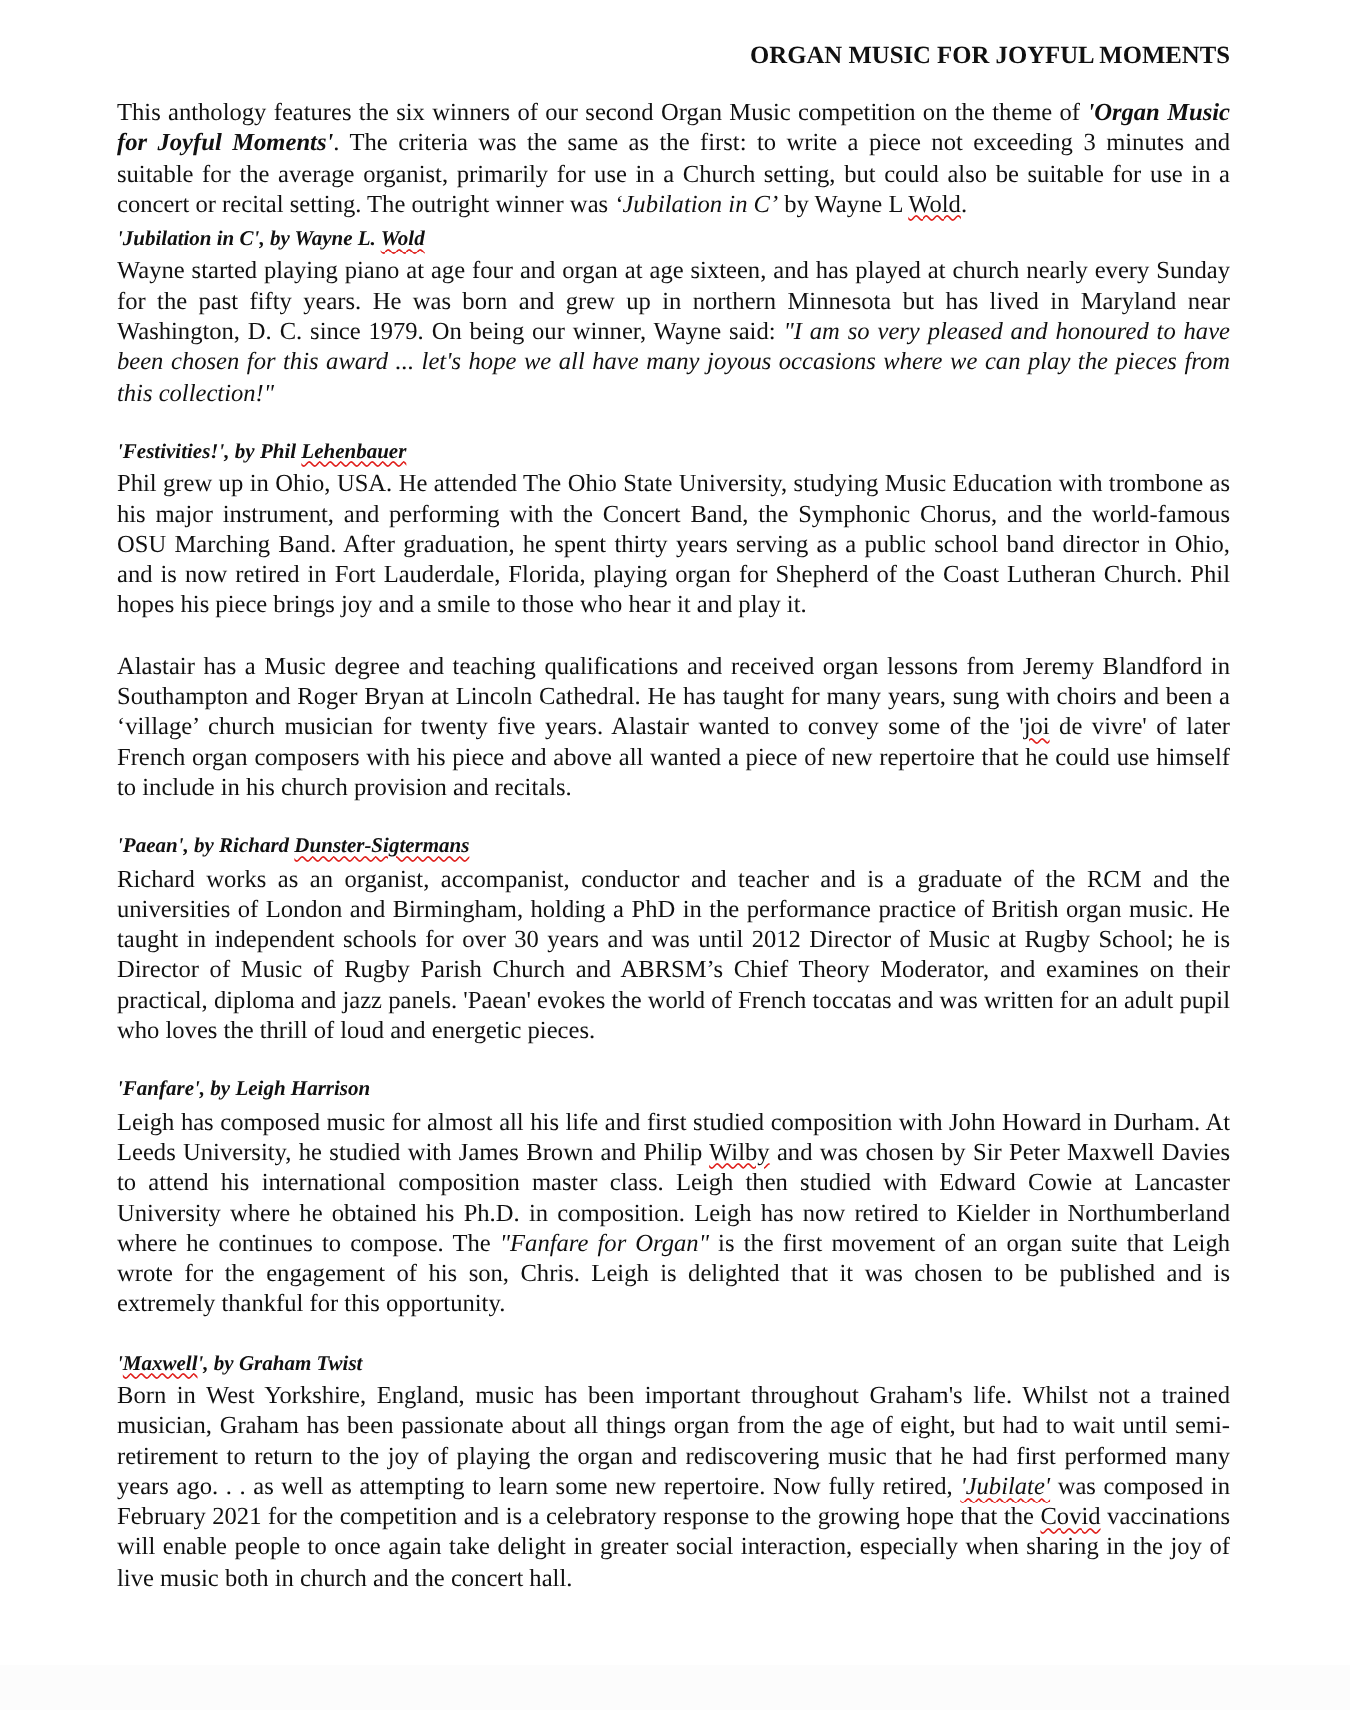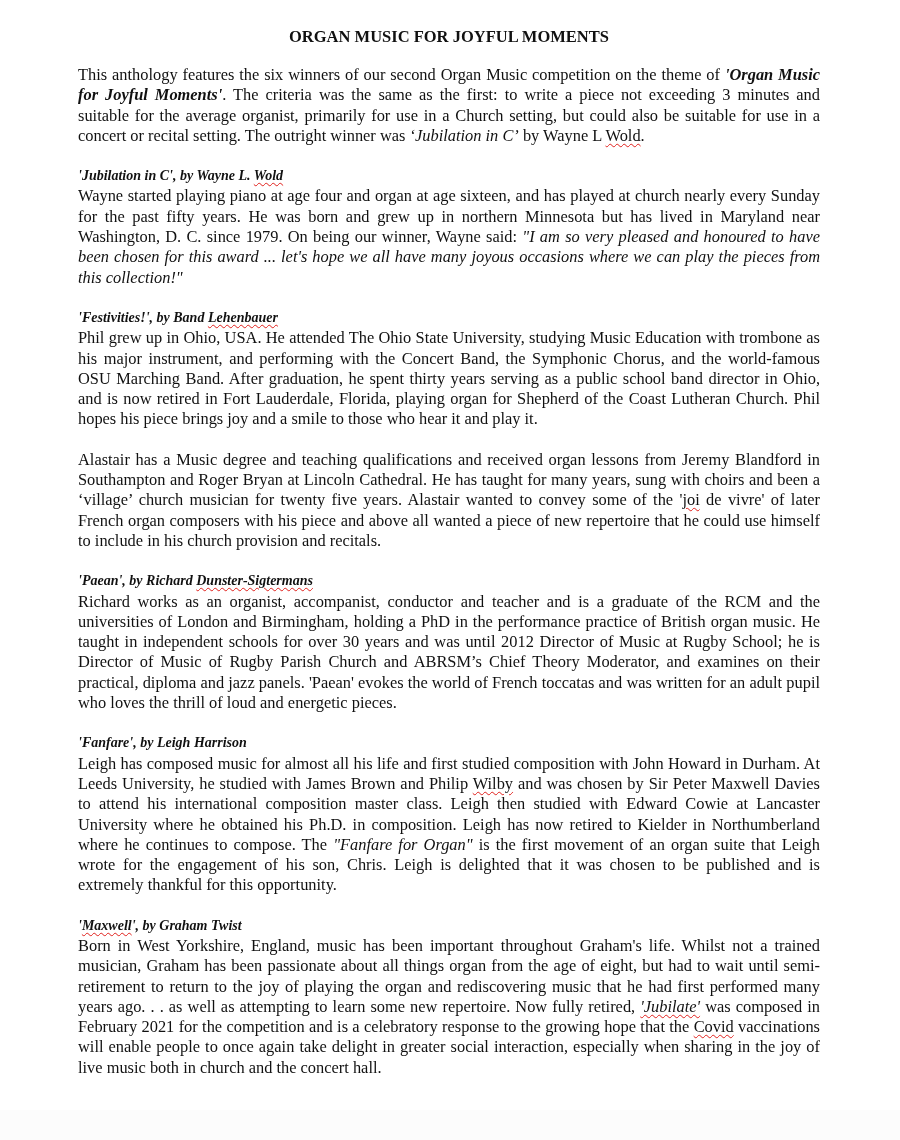--- a/index.html
+++ b/index.html
@@ -12,34 +12,34 @@
     overflow: hidden;
     position: relative;
   }
   .page {
     position: absolute;
     left: 78px;
     top: 26px;
     width: 742px;
   }
   .title {
-    text-align: center;
+    text-align: right;
     font-weight: bold;
     font-size: 16.5px;
     line-height: 22px;
     margin: 0 0 17px 0;
     letter-spacing: 0px;
   }
   p {
     margin: 0;
     font-size: 16.4px;
     line-height: 20.3px;
     text-align: justify;
   }
-  .intro { margin-bottom: 20px; }
+  .intro { margin-bottom: 4px; }
   .section { margin-bottom: 20px; }
   .heading {
     font-weight: bold;
     font-style: italic;
     font-size: 14px;
     line-height: 20.3px;
     margin: 0;
   }
   .bi { font-weight: bold; font-style: italic; }
   .it { font-style: italic; }
@@ -61,21 +61,21 @@
   <h1 class="title">ORGAN MUSIC FOR JOYFUL MOMENTS</h1>
 
   <p class="intro"><span>This anthology features the six winners of our second Organ Music competition on the theme of </span><span class="bi">'Organ Music for Joyful Moments'</span><span>. The criteria was the same as the first: to write a piece not exceeding 3 minutes and suitable for the average organist, primarily for use in a Church setting, but could also be suitable for use in a concert or recital setting. The outright winner was </span><span class="it">‘Jubilation in C’</span><span> by Wayne L </span><span class="sp">Wold</span><span>.</span></p>
 
   <div class="section">
     <p class="heading"><span>'Jubilation in C', by Wayne L. </span><span class="sp">Wold</span></p>
     <p><span>Wayne started playing piano at age four and organ at age sixteen, and has played at church nearly every Sunday for the past fifty years. He was born and grew up in northern Minnesota but has lived in Maryland near Washington, D. C. since 1979. On being our winner, Wayne said: </span><span class="it">"I am so very pleased and honoured to have been chosen for this award ... let's hope we all have many joyous occasions where we can play the pieces from this collection!"</span></p>
   </div>
 
   <div class="section">
-    <p class="heading"><span>'Festivities!', by Band </span><span class="sp">Lehenbauer</span></p>
+    <p class="heading"><span>'Festivities!', by Phil </span><span class="sp">Lehenbauer</span></p>
     <p>Phil grew up in Ohio, USA. He attended The Ohio State University, studying Music Education with trombone as his major instrument, and performing with the Concert Band, the Symphonic Chorus, and the world-famous OSU Marching Band. After graduation, he spent thirty years serving as a public school band director in Ohio, and is now retired in Fort Lauderdale, Florida, playing organ for Shepherd of the Coast Lutheran Church. Phil hopes his piece brings joy and a smile to those who hear it and play it.</p>
   </div>
 
   <div class="section">
     <p><span>Alastair has a Music degree and teaching qualifications and received organ lessons from Jeremy Blandford in Southampton and Roger Bryan at Lincoln Cathedral. He has taught for many years, sung with choirs and been a ‘village’ church musician for twenty five years. Alastair wanted to convey some of the '</span><span class="sp">joi</span><span> de vivre' of later French organ composers with his piece and above all wanted a piece of new repertoire that he could use himself to include in his church provision and recitals.</span></p>
   </div>
 
   <div class="section">
     <p class="heading"><span>'Paean', by Richard </span><span class="sp">Dunster-Sigtermans</span></p>
     <p>Richard works as an organist, accompanist, conductor and teacher and is a graduate of the RCM and the universities of London and Birmingham, holding a PhD in the performance practice of British organ music. He taught in independent schools for over 30 years and was until 2012 Director of Music at Rugby School; he is Director of Music of Rugby Parish Church and ABRSM’s Chief Theory Moderator, and examines on their practical, diploma and jazz panels. 'Paean' evokes the world of French toccatas and was written for an adult pupil who loves the thrill of loud and energetic pieces.</p>

